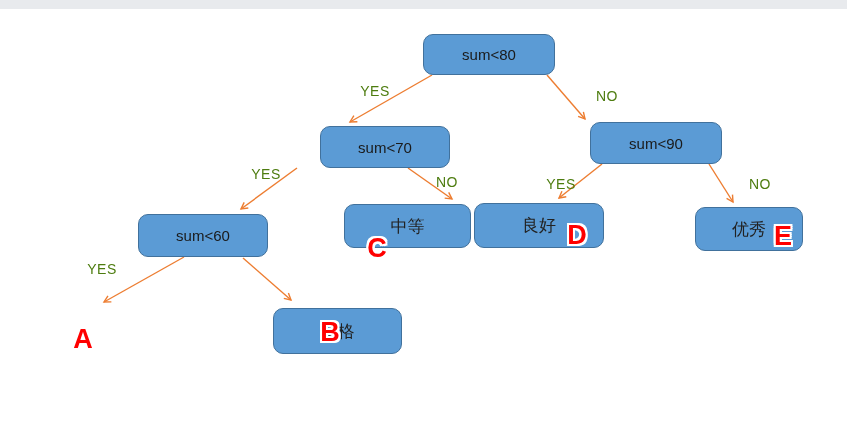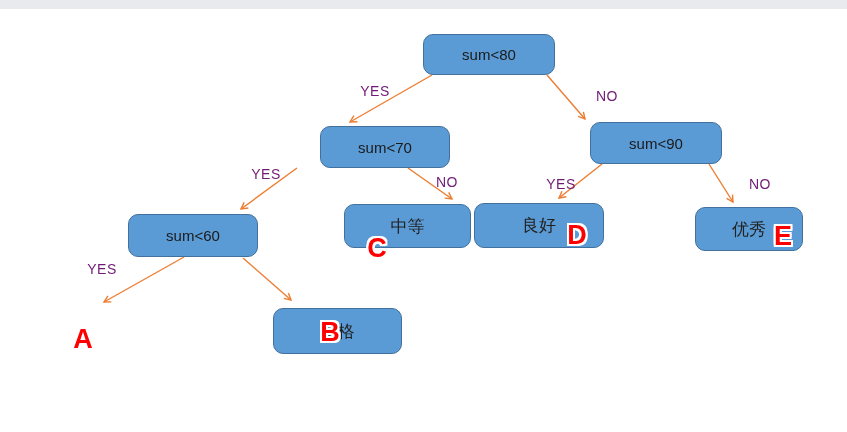--- a/index.html
+++ b/index.html
@@ -30,38 +30,38 @@
     box-sizing:border-box;
     color:#1a1a1a;
   }
   .node .lbl{font-size:15px;}
   .node.cn .lbl{
     font-family:"DejaVu Serif","Liberation Serif",serif;
     font-size:17px;color:#222;
   }
   .edge-label{
     position:absolute;transform:translate(-50%,-50%);
-    font-size:14px;color:#701a75;letter-spacing:0.5px;
+    font-size:14px;color:#4d7c0f;letter-spacing:0.5px;
     white-space:nowrap;
   }
   .marker-letter{
     position:absolute;transform:translate(-50%,-50%);
     font-weight:bold;font-size:27px;line-height:1;
     color:var(--marker_red,#ff0000);
     text-shadow:
       -2px -2px 0 #fff, 2px -2px 0 #fff,
       -2px  2px 0 #fff, 2px  2px 0 #fff,
       -2px  0   0 #fff, 2px  0   0 #fff,
        0   -2px 0 #fff, 0    2px 0 #fff;
   }
   
   #n-sum80 {left:423px;top:34px; width:132px;height:41px;}
   #n-sum70 {left:288px;top:126px;width:130px;height:42px;margin-left:32px;}
   #n-sum90 {left:590px;top:122px;width:132px;height:42px;}
-  #n-sum60 {left:128px;top:214px;width:130px;height:43px;}
+  #n-sum60 {left:138px;top:214px;width:130px;height:43px;}
   #n-medium{left:344px;top:204px;width:127px;height:44px;}
   #n-good  {left:474px;top:203px;width:130px;height:45px;}
   #n-excel {left:695px;top:207px;width:108px;height:44px;}
   #n-fail  {left:18px; top:306px;width:129px;height:46px;}
   #n-pass  {left:273px;top:308px;width:129px;height:46px;}
   
   #el-root-yes {left:375px;top:91px;}
   #el-root-no  {left:607px;top:96px;}
   #el-sum70-yes{left:266px;top:174px;}
   #el-sum70-no {left:447px;top:182px;}

